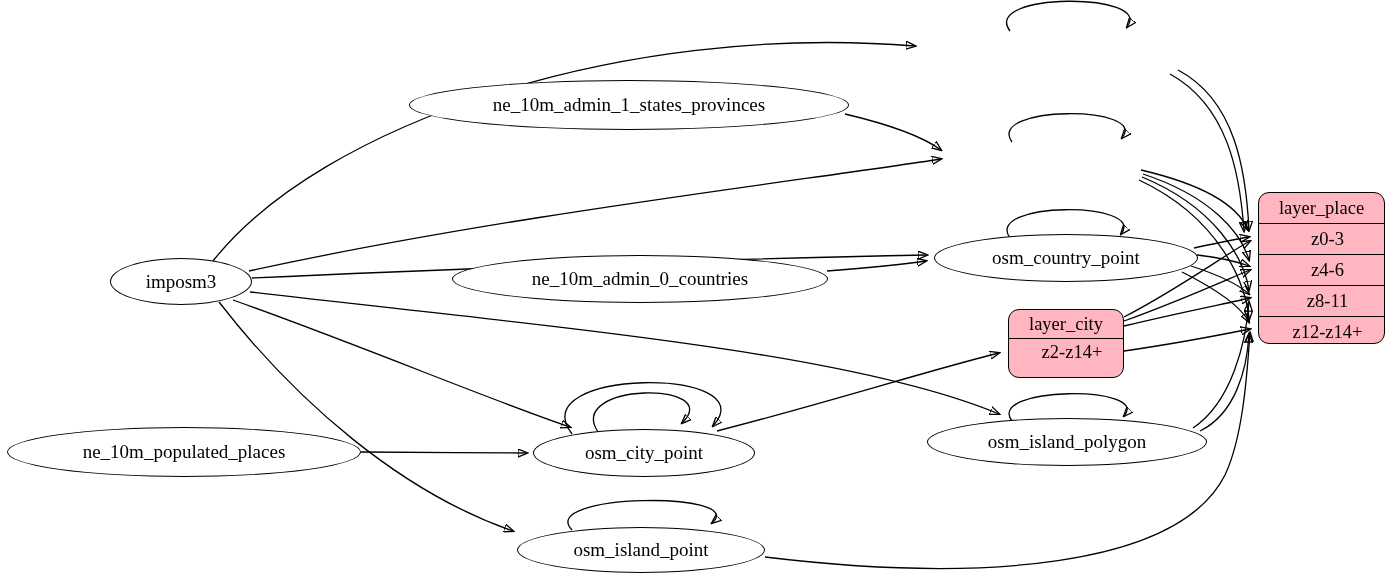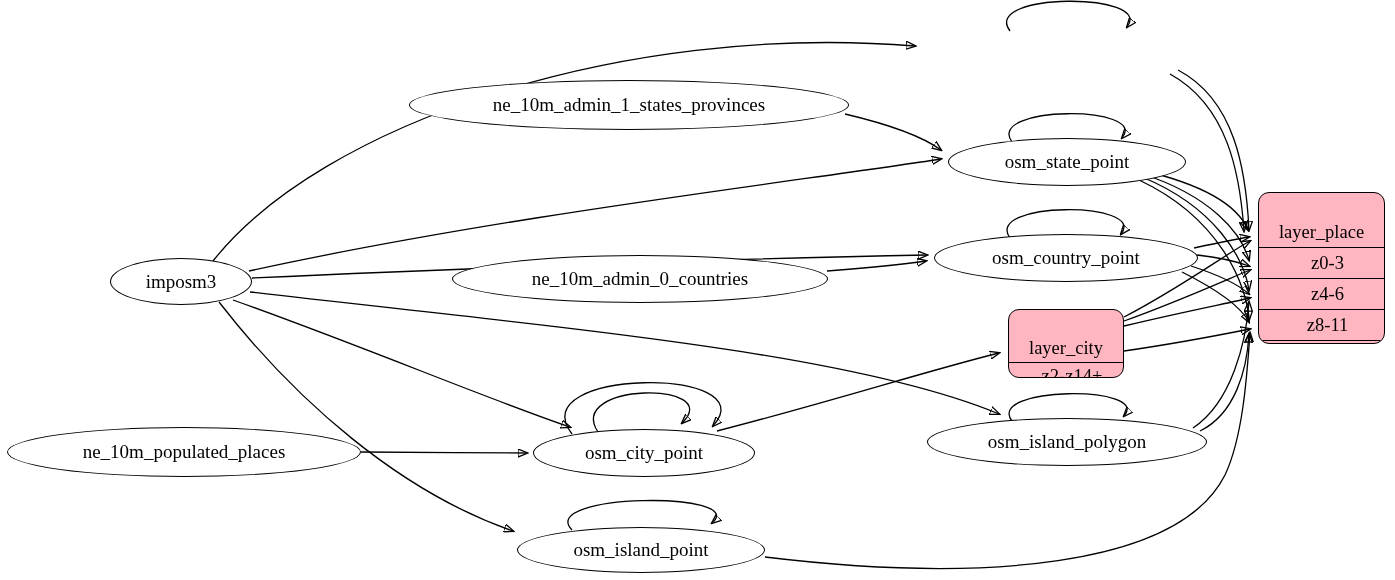--- a/index.html
+++ b/index.html
@@ -6,21 +6,21 @@
   .canvas{position:relative;width:1395px;height:580px;background:#fff;overflow:hidden;
           font-family:"Liberation Serif", serif;color:#000;}
   svg.edges{position:absolute;left:0;top:0;width:1395px;height:580px;}
   svg.edges path{fill:none;stroke:#000;stroke-width:1.3;}
   .node{position:absolute;border:1.4px solid #000;border-radius:50%;background:#fff;
         display:flex;align-items:center;justify-content:center;
         font-size:19px;white-space:nowrap;box-sizing:border-box;}
   .record{position:absolute;border:1.5px solid #000;border-radius:11px;
           background:var(--record-fill,#ffb6c1);box-sizing:border-box;
           font-size:18.5px;text-align:center;overflow:hidden;}
-  .rec-title{height:30px;line-height:30px;margin-top:24px;}
+  .rec-title{height:30px;line-height:30px;}
   .rec-row{height:30px;line-height:30px;border-top:1.4px solid #000;padding-left:12px;}
   .record.small .rec-title{height:28px;line-height:28px;}
   .record.small .rec-row{height:27px;line-height:27px;}
 </style>
 </head>
 <body>
 
 <div class="canvas">
 
   <svg class="edges" viewBox="0 0 1395 580">
@@ -84,23 +84,20 @@
 
   <div class="node" style="left:452px;top:255px;width:376px;height:48px">
     <span>ne_10m_admin_0_countries</span>
     </div>
 
   <div class="node" style="left:7px;top:427px;width:354px;height:50px">
     <span>ne_10m_populated_places</span>
     </div>
 
 
-  <div class="node" style="left:948px;top:138px;width:238px;height:48px">
-    <span>osm_state_point</span>
-    </div>
 
   <div class="node" style="left:934px;top:234px;width:264px;height:48px">
     <span>osm_country_point</span>
     </div>
 
   <div class="node" style="left:533px;top:429px;width:222px;height:48px">
     <span>osm_city_point</span>
     </div>
 
   <div class="node" style="left:517px;top:527px;width:248px;height:46px">

